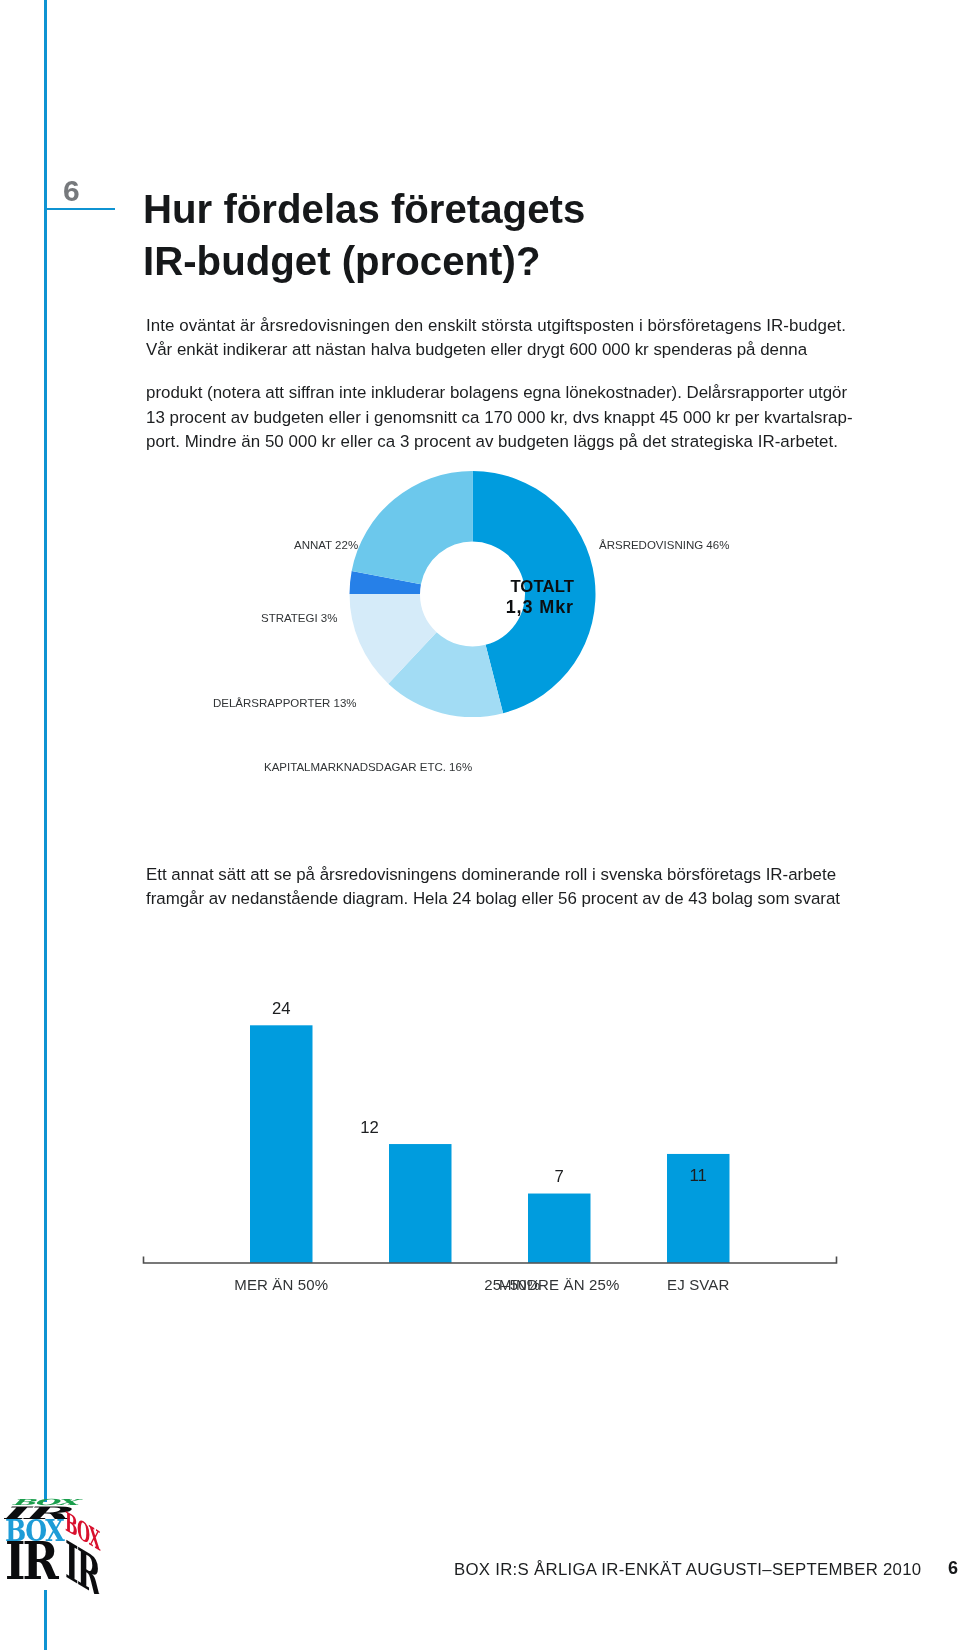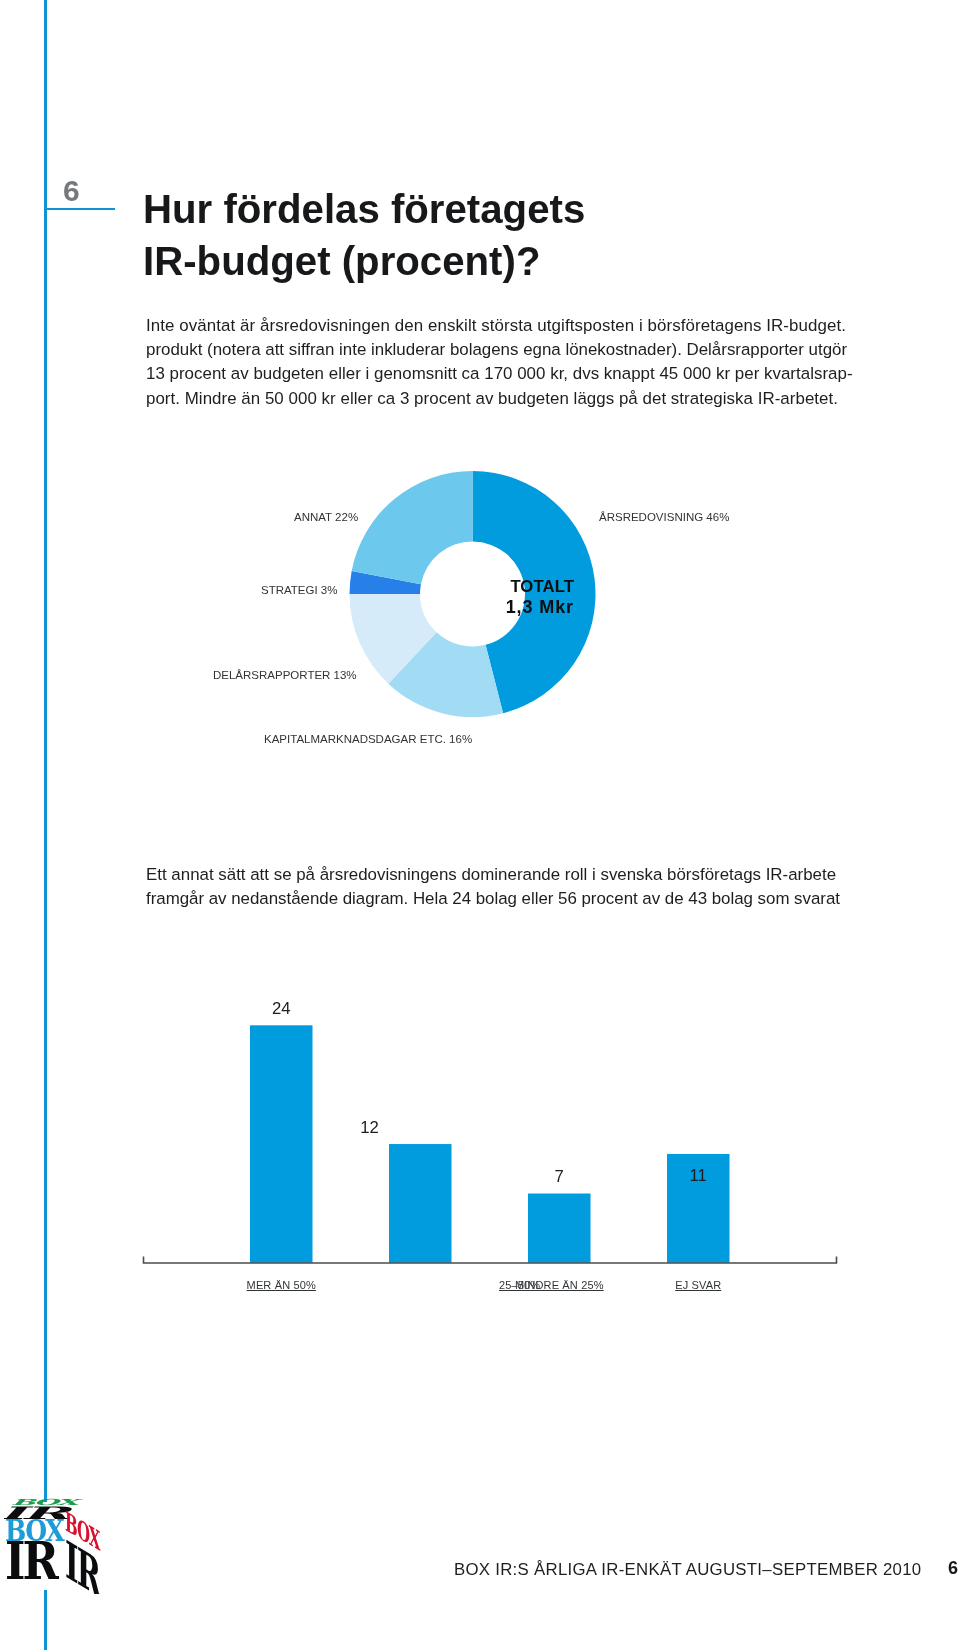--- a/index.html
+++ b/index.html
@@ -17,24 +17,24 @@
            font-weight:bold;color:#16181A;line-height:52px;}
   .heading span{display:block;transform:scaleX(0.9925);transform-origin:left center;white-space:nowrap;}
 
   .bodyblock{position:absolute;left:146px;width:706px;color:#1C1E20;}
   .bodyblock .ln{display:block;font-size:16.9px;height:24.2px;line-height:24.2px;white-space:nowrap;
                  transform-origin:left center;}
   .body1{top:314px;}
   .body2{top:862.5px;}
 
   .donutwrap{position:absolute;left:0;top:0;width:960px;height:1650px;}
-  .dlabel{position:absolute;font-size:11.5px;color:#313436;white-space:nowrap;}
+  .dlabel{position:absolute;font-size:11.5px;color:#313436;white-space:nowrap;margin-top:28px;}
 
   .barwrap{position:absolute;left:0;top:8px;width:908px;height:1650px;}
-  .blabel{position:absolute;font-size:11px;color:#313436;letter-spacing:0.15px;white-space:nowrap;text-decoration:underline;}
+  .blabel{position:absolute;font-size:15px;color:#313436;letter-spacing:0.15px;white-space:nowrap;}
   .bval{position:absolute;font-size:16.7px;color:#1C1E20;white-space:nowrap;}
 
   .footer{position:absolute;left:454px;top:1560px;font-size:16.8px;color:#1C1E20;
           letter-spacing:0.29px;white-space:nowrap;}
   .footerpg{position:absolute;left:948px;top:1558px;font-size:18px;font-weight:bold;color:#16181A;}
 
   .logo{position:absolute;left:4px;top:1494px;width:112px;height:100px;}
 </style>
 </head>
 <body>
@@ -44,21 +44,22 @@
   <div class="hrule"></div>
   <div class="pagenum">6</div>
 
   <div class="heading">
     <span>Hur fördelas företagets</span>
     <span>IR-budget (procent)?</span>
   </div>
 
   <div class="bodyblock body1" id="body1">
       <span class="ln" style="word-spacing: 0px; letter-spacing: 0.085px; transform: scaleX(1);">Inte oväntat är årsredovisningen den enskilt största utgiftsposten i börsföretagens IR-budget.</span>
-      <span class="ln" style="word-spacing: 0px; letter-spacing: 0px; transform: scaleX(1);">produkt (notera att siffran inte inkluderar bolagens egna lönekostnader). Delårsrapporter utgör</span>
+      <span class="ln" style="word-spacing: 0px; letter-spacing: -0.022px; transform: scaleX(1);">Vår enkät indikerar att nästan halva budgeten eller drygt 600 000 kr spenderas på denna</span>
+      <span class="ln" style="word-spacing: 0px; letter-spacing: 0px; transform: scaleX(1); margin-top: 19px;">produkt (notera att siffran inte inkluderar bolagens egna lönekostnader). Delårsrapporter utgör</span>
       <span class="ln" style="word-spacing: 0px; letter-spacing: 0.025px; transform: scaleX(1);">13 procent av budgeten eller i genomsnitt ca 170 000 kr, dvs knappt 45 000 kr per kvartalsrap-</span>
       <span class="ln" style="word-spacing: 0px; letter-spacing: 0.04px; transform: scaleX(1);">port. Mindre än 50 000 kr eller ca 3 procent av budgeten läggs på det strategiska IR-arbetet.</span>
     </div>
 
   <div class="donutwrap">
     <svg width="960" height="1650" style="position:absolute;left:0;top:0;">
       <g id="donut-slices">
           <path d="M 472.5 471 A 123 123 0 0 1 503.08885612127716 713.1357288188216 L 485.5562190761549 644.8506159592531 A 52.5 52.5 0 0 0 472.5 541.5 Z" fill="#009CDE"></path>
           <path d="M 503.08885612127716 713.1357288188216 A 123 123 0 0 1 388.30070597077133 683.6631411728337 L 436.56127693874384 632.2708529396241 A 52.5 52.5 0 0 0 485.5562190761549 644.8506159592531 Z" fill="#A2DCF4"></path>
           <path d="M 388.30070597077133 683.6631411728337 A 123 123 0 0 1 349.5 594 L 420 594 A 52.5 52.5 0 0 0 436.56127693874384 632.2708529396241 Z" fill="#D5EBF9"></path>

